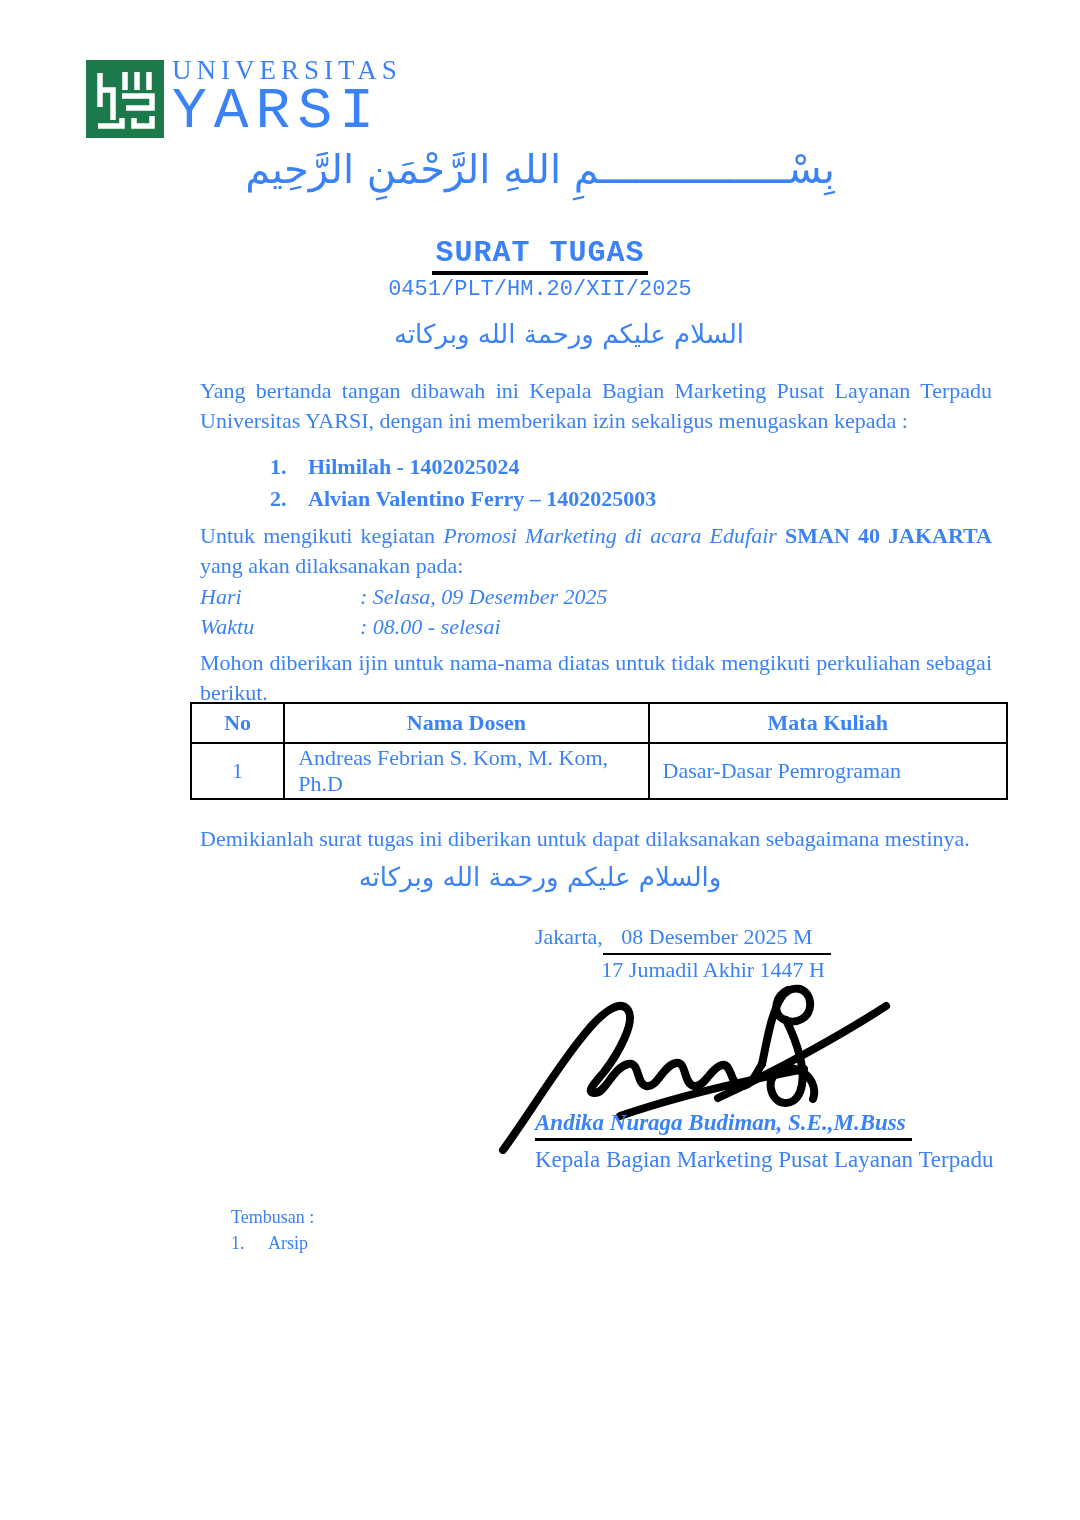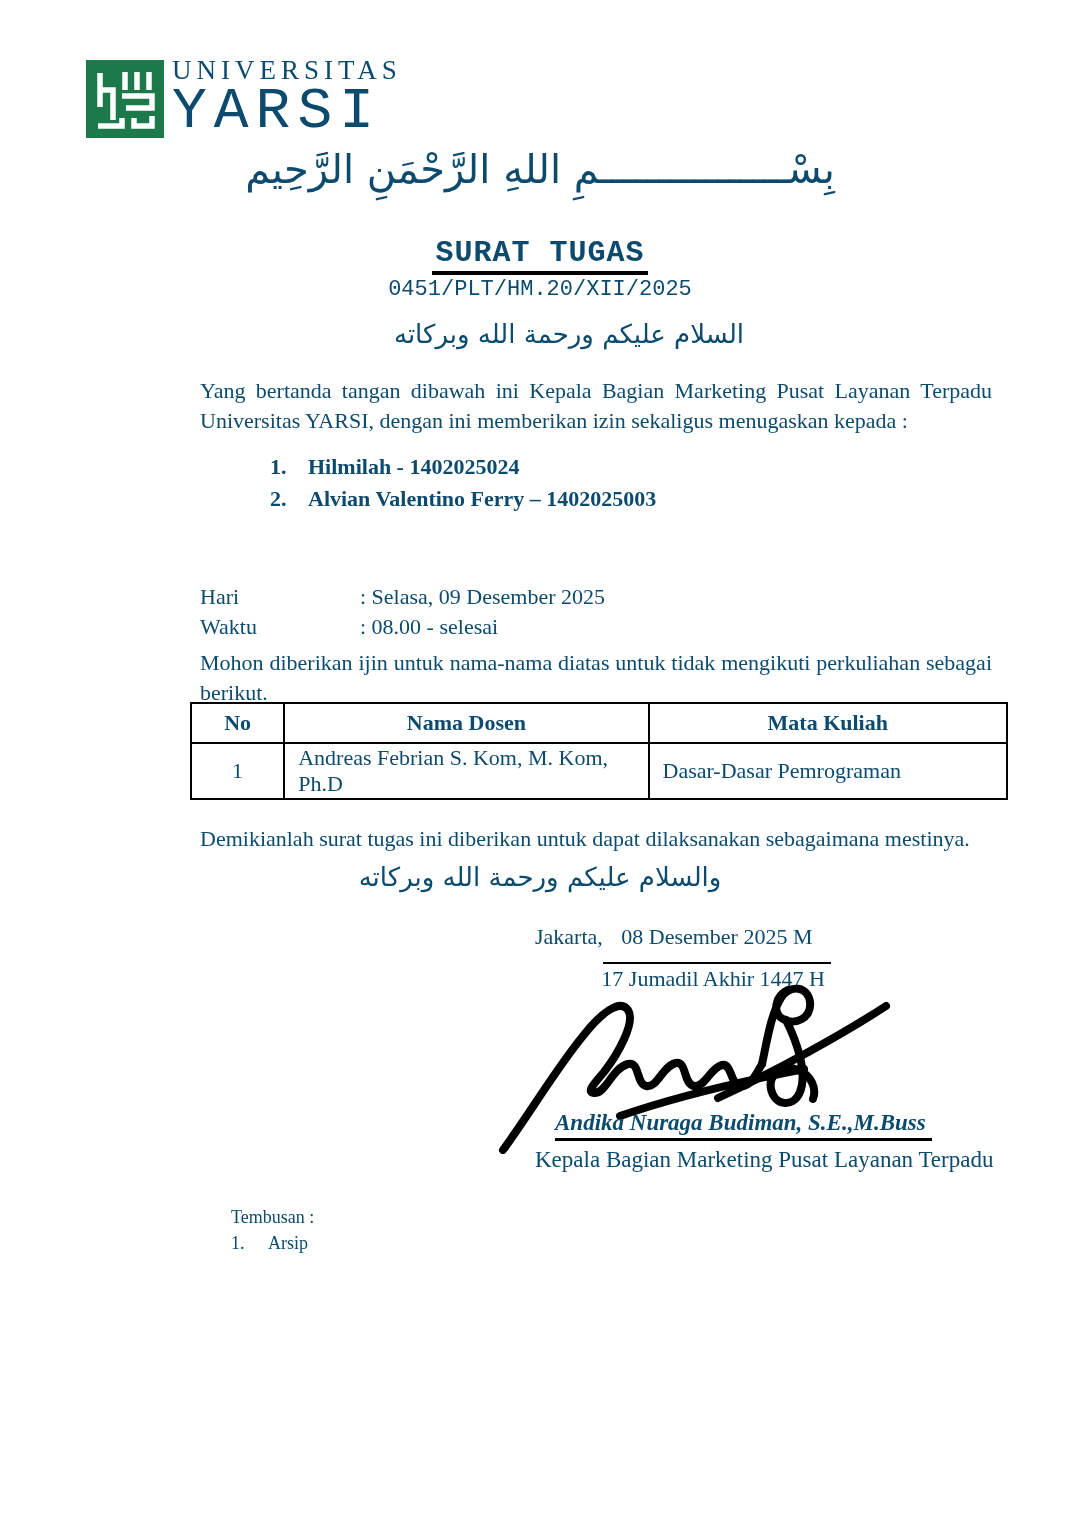--- a/index.html
+++ b/index.html
@@ -1,18 +1,18 @@
 <!DOCTYPE html>
 <html><head>
 <meta charset="utf-8">
 <style>
   html,body { margin:0; padding:0; background:#ffffff; }
   .page {
     position:relative; width:1080px; height:1520px; background:#ffffff;
-    font-family:"Liberation Serif","DejaVu Serif",serif; color:#0c4a6e;
+    font-family:"Liberation Serif","DejaVu Serif",serif; color:#3b82f6;
     overflow:hidden;
   }
   .abs { position:absolute; }
 
   
   .logo-square { left:86px; top:60px; width:78px; height:78px; }
   .logo-text { left:172px; top:56px; }
   .logo-univ { font-size:27px; letter-spacing:5px; line-height:28px; }
   .logo-yarsi { font-size:58px; letter-spacing:7px; line-height:56px; margin-top:0px;font-family:Liberation Mono, monospace; }
 
@@ -33,44 +33,44 @@
   .closing { top:824px; text-align:left; }
   .italic { font-style:italic; }
   .bold { font-weight:bold; }
 
   
   .assignees { left:270px; top:451px; font-size:22px; font-weight:bold; line-height:32px; }
   .assignee-row { display:flex; }
   .assignee-num { width:38px; }
 
   
-  .schedule { left:200px; top:582px; font-size:22px; line-height:30px; }
+  .schedule { left:200px; top:582px; font-size:22px; line-height:30px;font-style:italic; }
   .sched-row { display:flex; }
   .sched-label { width:160px; }
 
   
   .doc-table { left:190px; top:702px; width:818px; border-collapse:collapse; font-size:22px; }
   .doc-table th, .doc-table td { border:2px solid #000; }
   .doc-table th { font-weight:bold; text-align:center; height:36px; padding:1px 22px; }
   .doc-table td { height:48px; padding:1px 6px; }
   .col-no { width:53px; }
   .col-nama { width:392px; }
   .col-mk { width:373px; }
   .cell-center { text-align:center; }
   .cell-left { text-align:left; padding-left:13px !important; }
 
   
   .date-block { left:535px; top:922px; width:296px; font-size:22px; line-height:30px; }
   .date-line1 { display:flex; }
-  .date-underlined { flex:1; text-align:center; border-bottom:2px solid #000; padding-bottom:10px; }
+  .date-underlined { flex:1; text-align:center; border-bottom:2px solid #000; padding-bottom:1px; }
   .date-line2 { text-align:right; padding-right:6px; }
 
   
   .signature { left:468px; top:976px; width:425px; height:178px; }
-  .sig-name { left:555px; top:1110px; font-size:23px; font-weight:bold; font-style:italic; }
+  .sig-name { left:535px; top:1110px; font-size:23px; font-weight:bold; font-style:italic; }
   .sig-name span { display:inline-block; border-bottom:3px solid #000; padding:0 6px 2px 0; }
   .sig-position { left:535px; top:1147px; font-size:23px; }
 
   
   .tembusan { left:231px; top:1204px; font-size:18px; line-height:26px; }
   .temb-row { display:flex; }
   .temb-num { width:37px; }
 </style>
 </head>
 <body>
@@ -108,20 +108,21 @@
     <div class="assignee-row">
       <span class="assignee-num">1.</span>
       <span>Hilmilah - 1402025024</span>
     </div>
     <div class="assignee-row">
       <span class="assignee-num">2.</span>
       <span>Alvian Valentino Ferry – 1402025003</span>
     </div>
   </div>
 
+  <div class="abs body-par p2"><span>Untuk mengikuti kegiatan </span><span class="italic">Promosi Marketing di acara Edufair</span><span class="bold"> SMAN 40 JAKARTA</span><span> yang akan dilaksanakan pada:</span></div>
 
   <div class="abs schedule">
     <div class="sched-row">
       <span class="sched-label">Hari</span>
       <span>: Selasa, 09 Desember 2025</span>
     </div>
     <div class="sched-row">
       <span class="sched-label">Waktu</span>
       <span>: 08.00 - selesai</span>
     </div>

